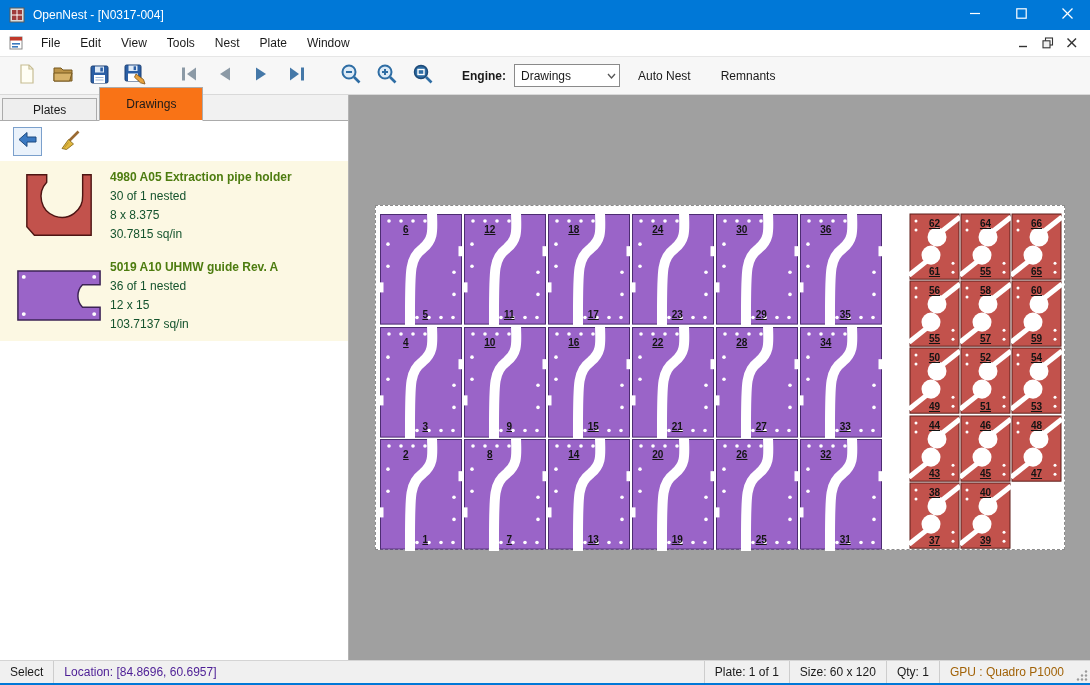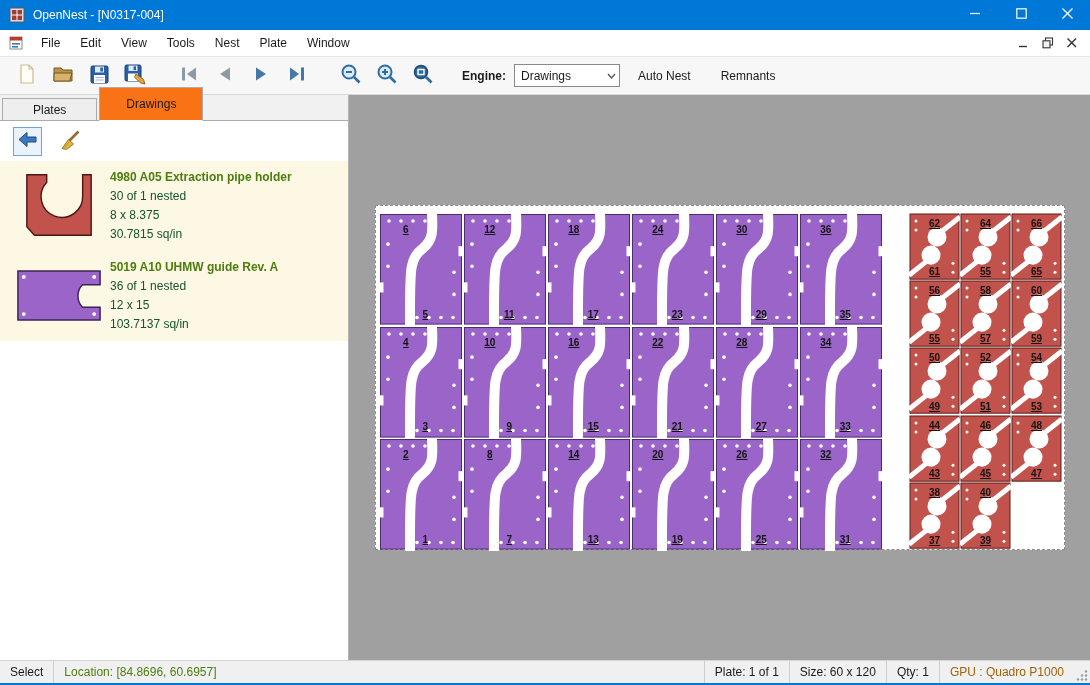--- a/index.html
+++ b/index.html
@@ -60,21 +60,21 @@
   .num{position:absolute;font-weight:bold;font-size:10px;color:#141414;text-decoration:underline;text-align:center;line-height:11px}
   .pcell .num-top{top:11px;left:12%;width:40%}
   .pcell .num-bot{bottom:6px;left:35%;width:40%}
   .rcell .num-top{top:5px;left:0;width:100%}
   .rcell .num-bot{bottom:3px;left:0;width:100%}
 
   
   .statusbar{position:absolute;left:0;bottom:2px;right:0;height:23px;background:#f0f0f0;border-top:1px solid #d4d4d4;display:flex;align-items:flex-start}
   .seg{padding:0 10px;height:100%;display:flex;align-items:center;white-space:nowrap}
   .sdiv{width:1px;height:100%;background:#cdcdcd}
-  .seg.gray{color:#4d7c0f}
+  .seg.gray{color:#4c1d95}
   .seg.green{color:#a16207}
   .push{margin-left:auto}
   .grip{width:16px;height:100%;display:flex;align-items:flex-end;justify-content:flex-end;padding:0 2px 2px 0}
   .bottom-edge{position:absolute;left:0;right:0;bottom:0;height:2px;background:#0078d7}
 </style>
 </head>
 <body>
 
 <div class="titlebar">
   <span class="app-ic">

